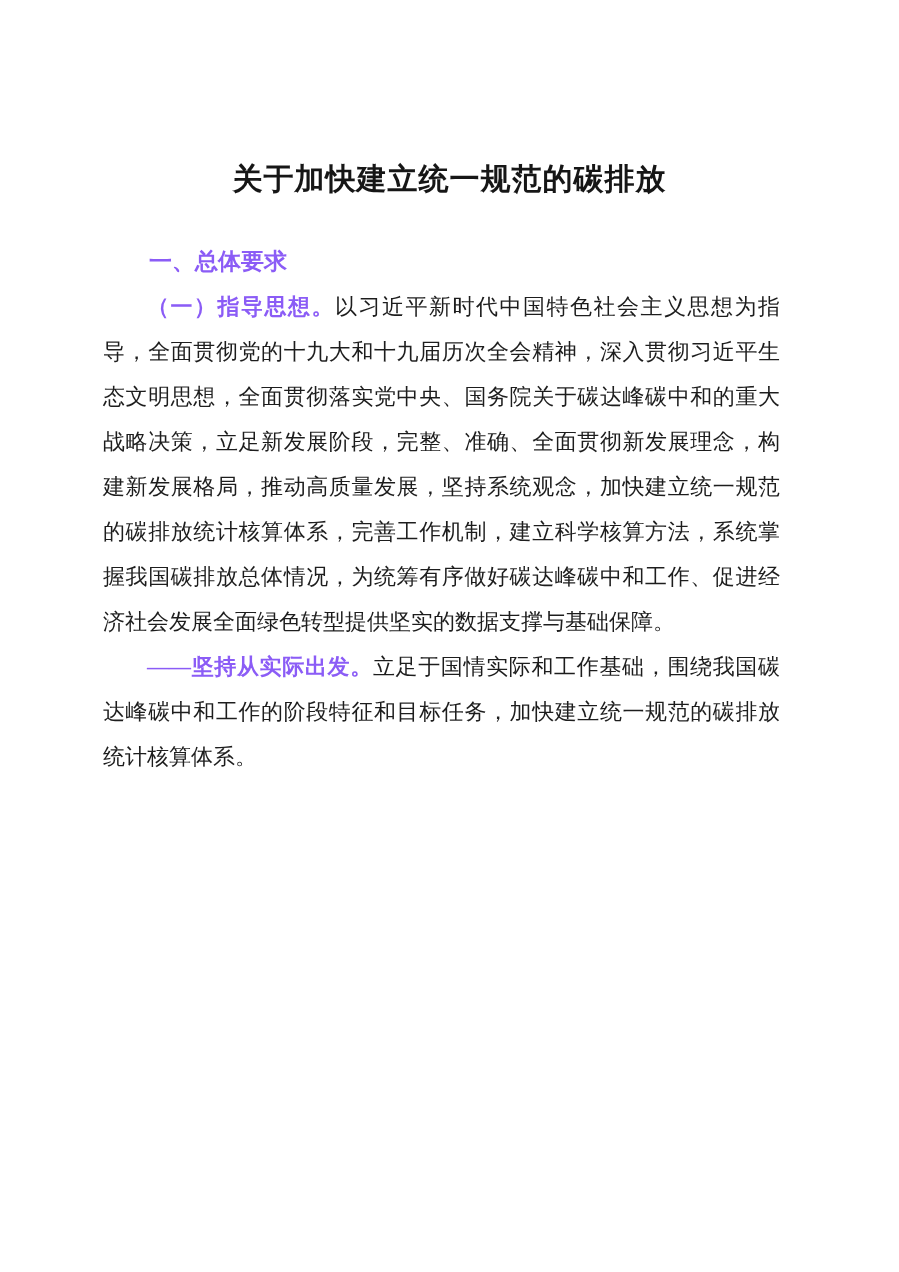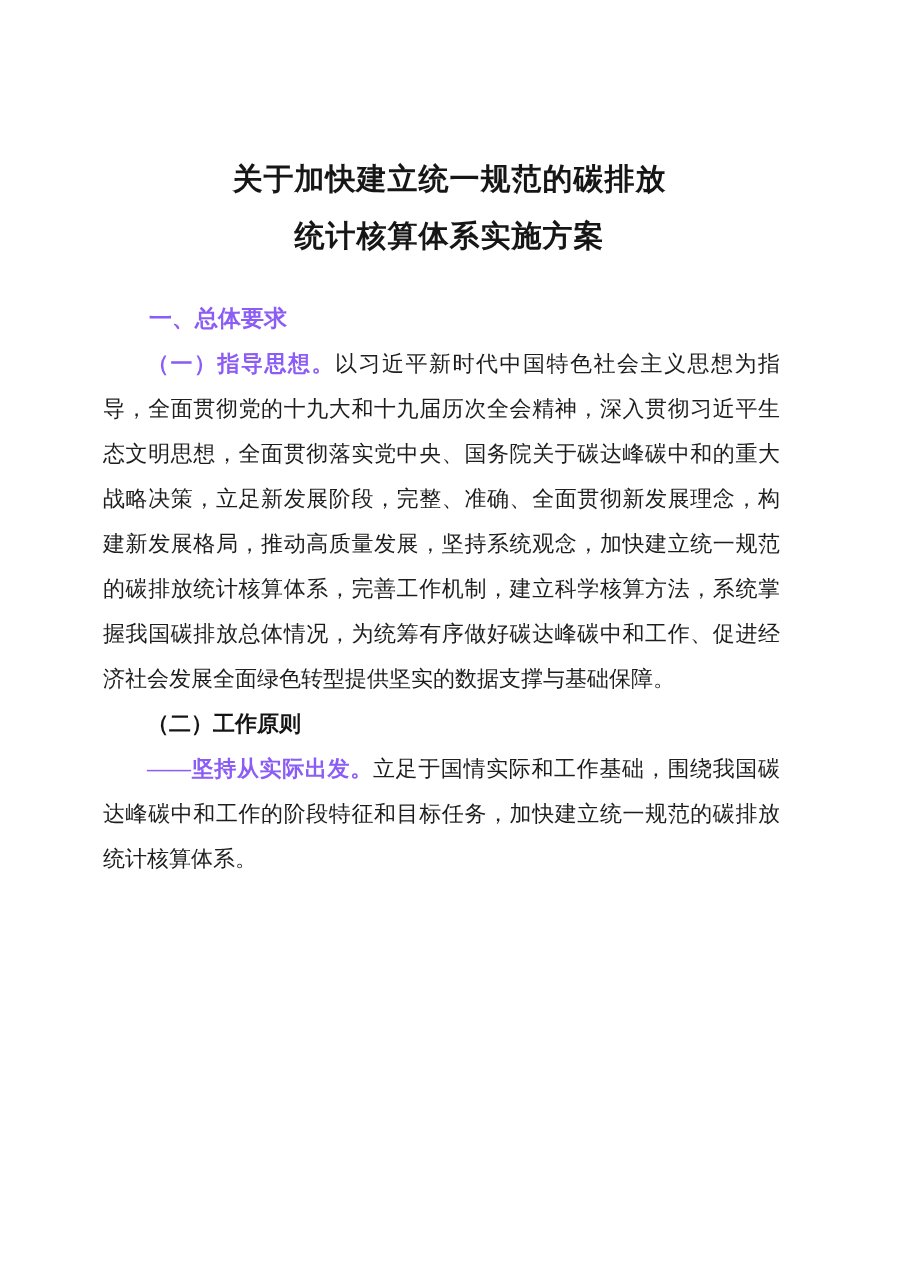--- a/index.html
+++ b/index.html
@@ -70,31 +70,29 @@
     color: #222222;
   }
 </style>
 </head>
 <body>
 
 <div class="page">
 
   <h1 class="doc-title">
     <span class="title-line">关于加快建立统一规范的碳排放</span>
-    <span class="title-line">统计核算体系实施方案</span>
   </h1>
 
   <div class="doc-body">
 
 
     <p class="para heading-hei">一、总体要求</p>
 
     <p class="para"><span class="lead-bold">（一）指导思想。</span><span>以习近平新时代中国特色社会主义思想为指导，全面贯彻党的十九大和十九届历次全会精神，深入贯彻习近平生态文明思想，全面贯彻落实党中央、国务院关于碳达峰碳中和的重大战略决策，立足新发展阶段，完整、准确、全面贯彻新发展理念，构建新发展格局，推动高质量发展，坚持系统观念，加快建立统一规范的碳排放统计核算体系，完善工作机制，建立科学核算方法，系统掌握我国碳排放总体情况，为统筹有序做好碳达峰碳中和工作、促进经济社会发展全面绿色转型提供坚实的数据支撑与基础保障。</span></p>
 
-    <p class="para heading-kai">（二）工作原则</p>
 
     <p class="para"><span class="lead-bold">——坚持从实际出发。</span><span>立足于国情实际和工作基础，围绕我国碳达峰碳中和工作的阶段特征和目标任务，加快建立统一规范的碳排放统计核算体系。</span></p>
 
   </div>
 
   <div class="page-number">1</div>
 
 </div>
 
 </body></html>

